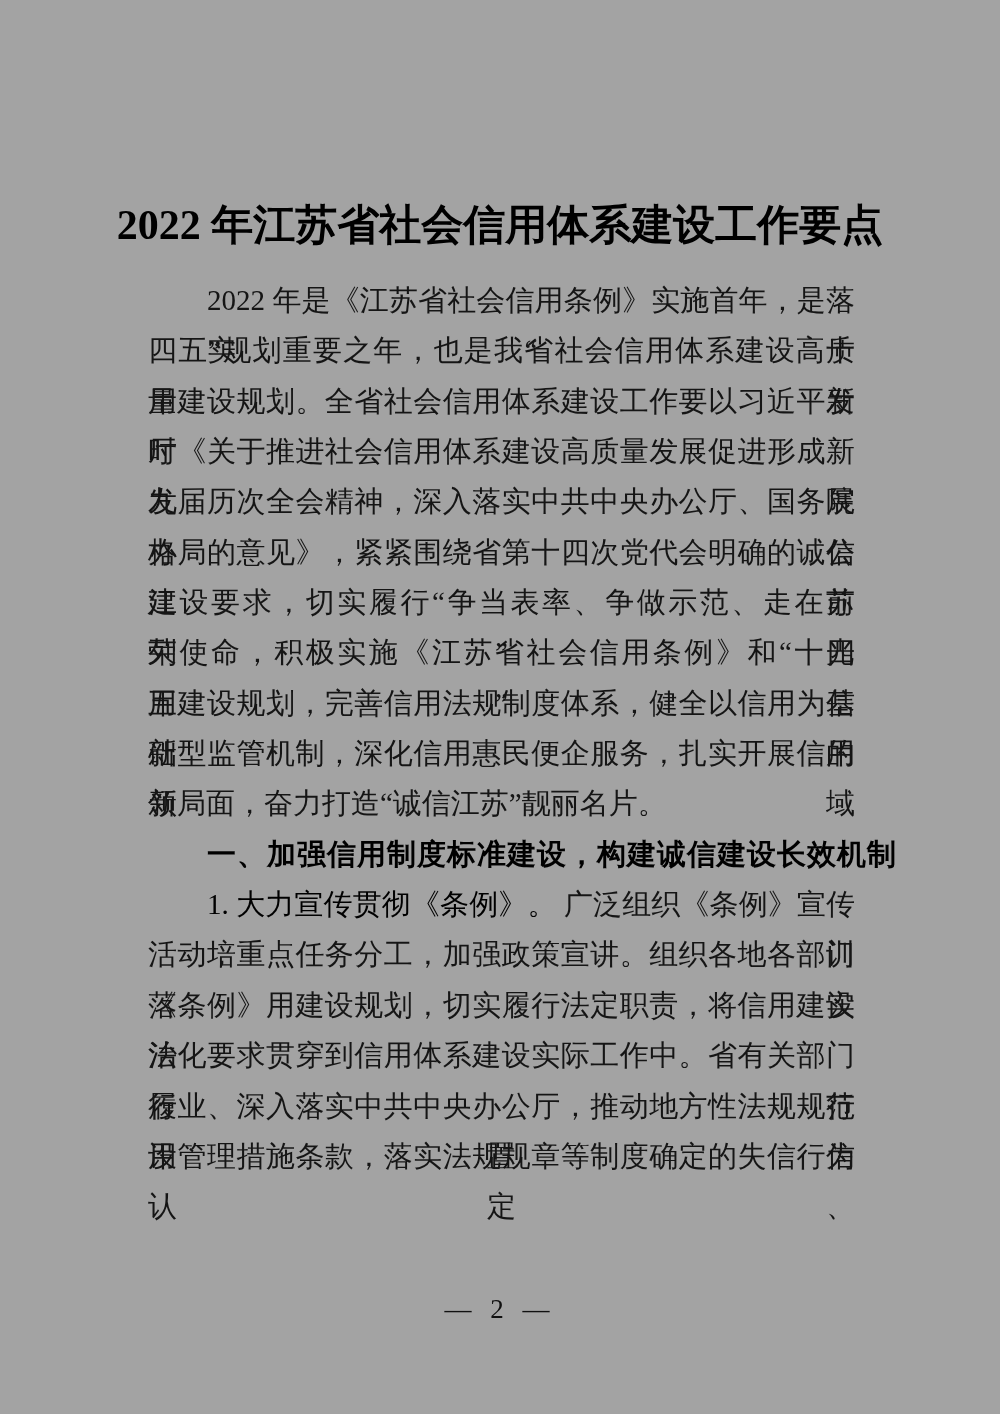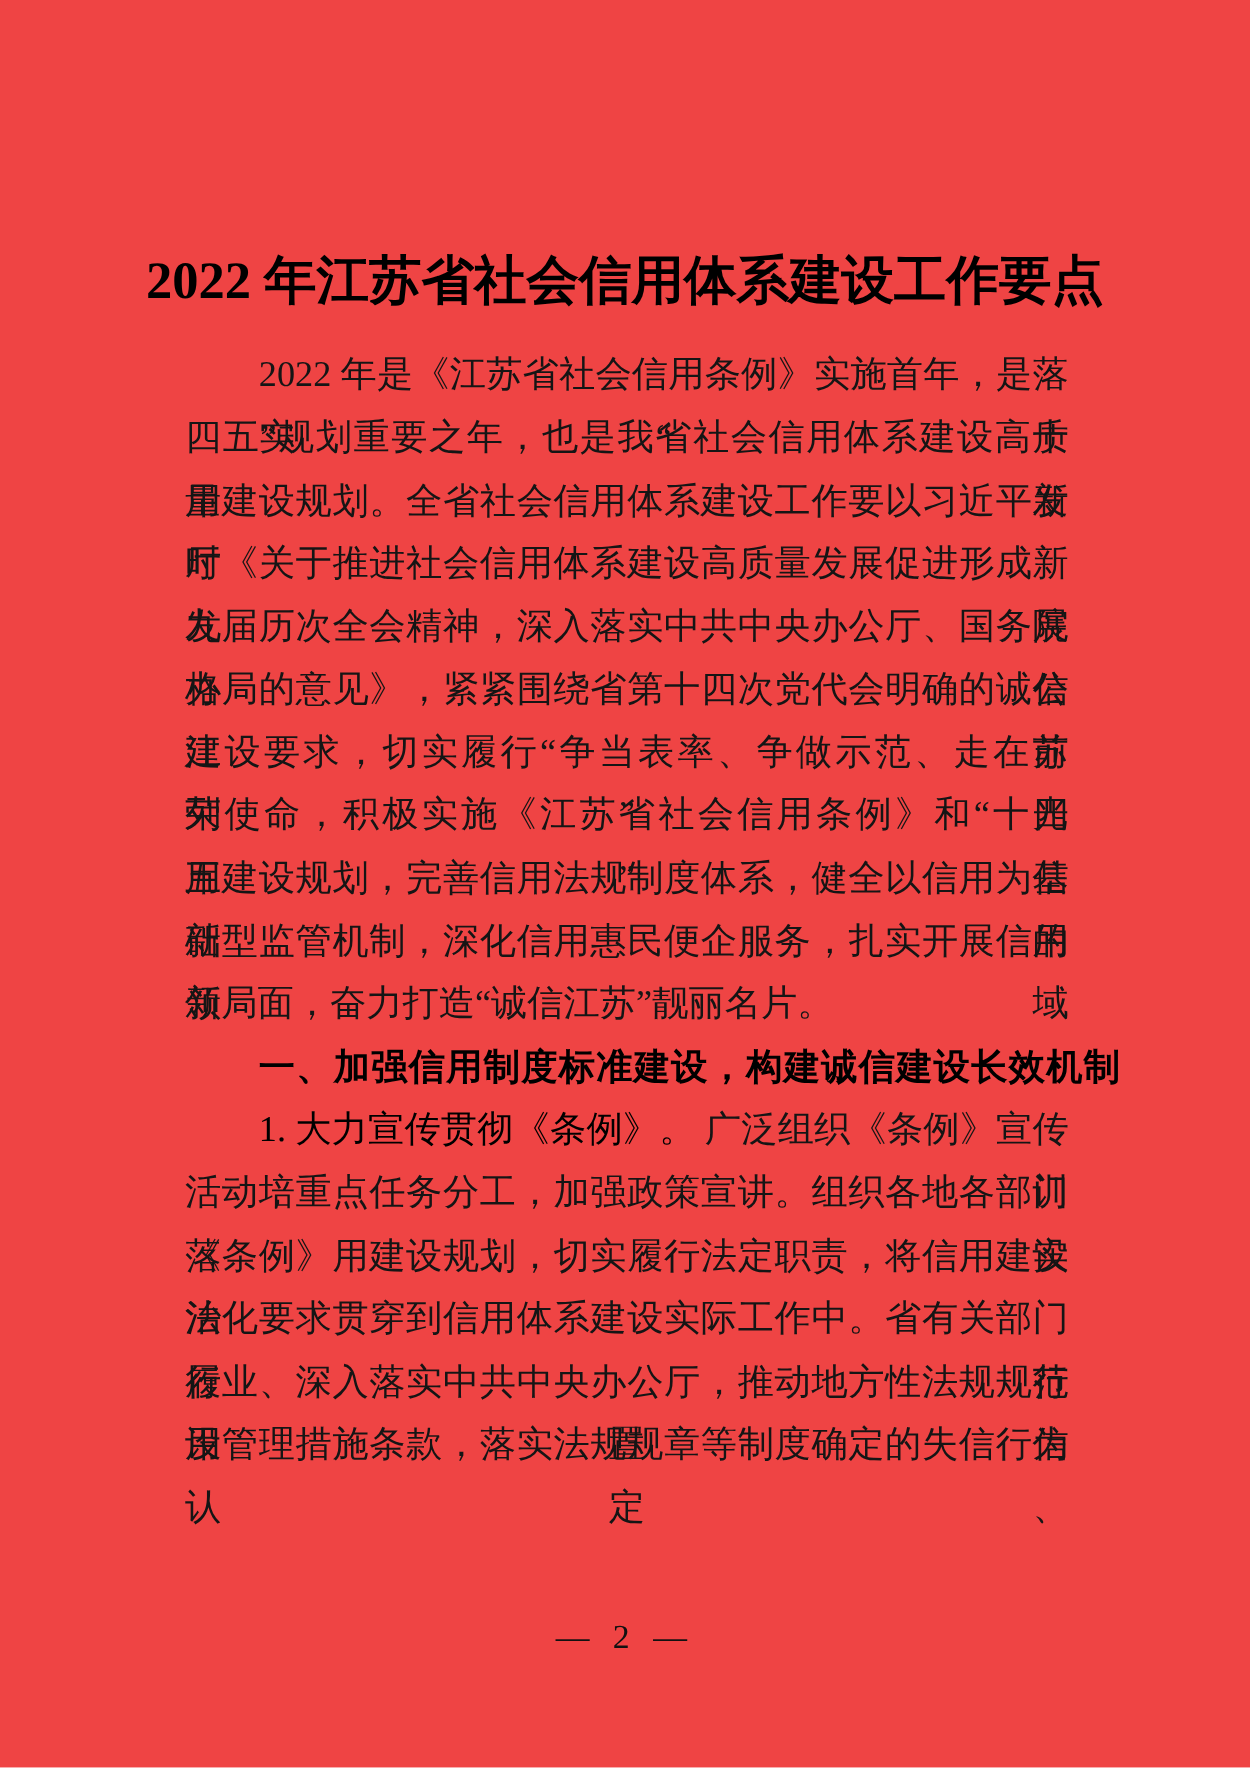--- a/index.html
+++ b/index.html
@@ -4,21 +4,21 @@
 <style>
   html, body {
     margin: 0;
     padding: 0;
     background: #ffffff;
   }
   .page {
     position: relative;
     width: 1000px;
     height: 1414px;
-    background: #ef4444;
+    background: #a3a3a3;
     overflow: hidden;
     color: #111;
   }
   .doc-title {
     position: absolute;
     top: 168px;
     left: 0;
     width: 1000px;
     text-align: center;
     font-family: "Liberation Serif", "DejaVu Serif", serif;

